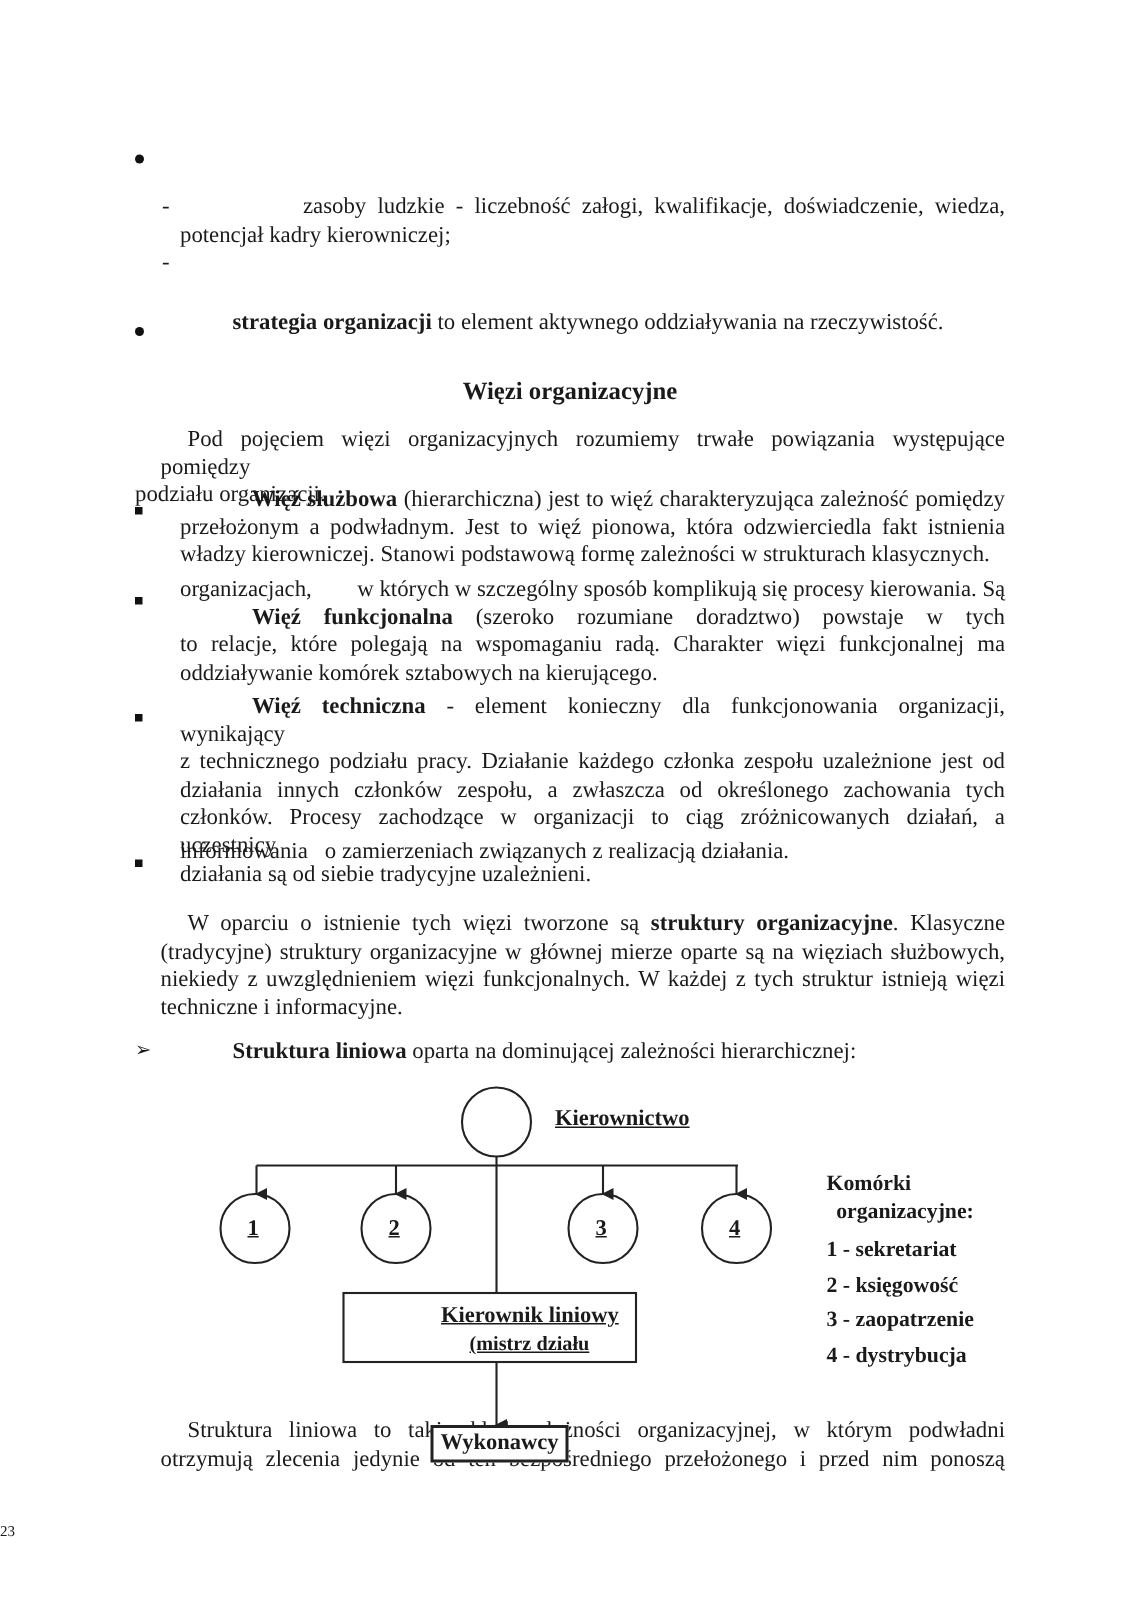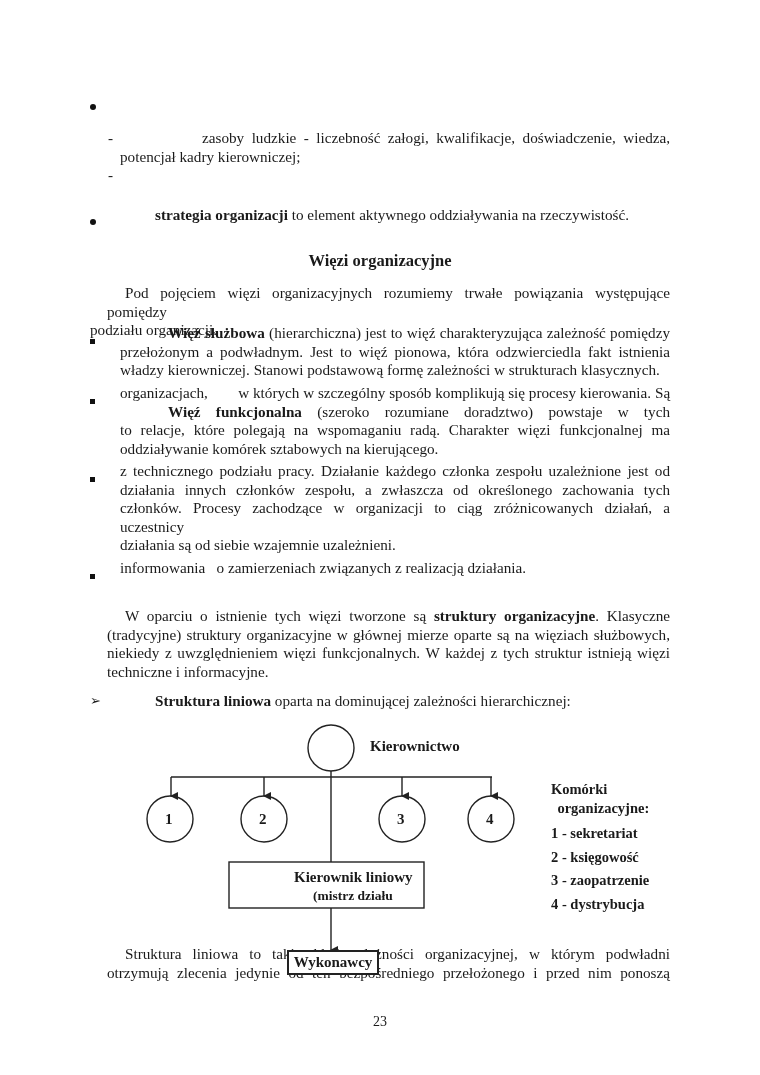--- a/index.html
+++ b/index.html
@@ -15,25 +15,25 @@
   .dot { display:inline-block; width:6px; height:6px; border-radius:50%; background:#111; }
   .sq { display:inline-block; width:5px; height:5px; background:#111; }
   .dash { position: absolute; left: 108px; }
   .line { display:block; white-space: nowrap; }
   .jline { display:block; text-align: justify; text-align-last: justify; }
   .heading { position:absolute; left:0; width:760px; text-align:center; font-weight:bold; font-size:16.5px; top:252px; }
   .para { position:absolute; left:107px; width:563px; text-align: justify; }
   .indent { display:inline-block; width:48px; }
   .indent2 { display:inline-block; width:18px; }
   .diagram { position:absolute; left:0; top:0; width:760px; height:1075px; pointer-events:none; }
-  .dlabel { position:absolute; font-weight:bold; font-size:15px; white-space:nowrap; }
+  .dlabel { position:absolute; font-weight:bold; font-size:15px; white-space:nowrap;text-decoration:underline; }
   .legend { position:absolute; left:551px; top:780px; font-weight:bold; font-size:14.5px; line-height:23.5px; }
   .box-wyk { position:absolute; left:287px; top:950px; width:92px; height:25px; border:2px solid #222; background:#fff; box-sizing:border-box;
      font-weight:bold; font-size:15px; display:flex; align-items:center; justify-content:center; }
-  .pagenum { position:absolute; left:0; width:760px; text-align:center; top:1013px; font-size:14px; }
+  .pagenum { position:absolute; left:0; width:760px; top:1013px; font-size:10px; }
 </style>
 </head>
 <body>
 
 <div class="page">
 
   <span class="bullet" style="top:96px;"><span class="dot"></span></span>
 
   <span class="dash" style="top:129px;">-</span>
   <div class="block" style="top:129px; left:120px; width:550px;">
@@ -65,24 +65,25 @@
   <span class="bullet" style="top:390px;"><span class="sq"></span></span>
   <div class="para" style="top:384px; left:120px; width:550px;">
     <span class="jline" style="white-space:pre;">organizacjach,        w których w szczególny sposób komplikują się procesy kierowania. Są</span>
     <span class="jline"><span class="indent"></span><span class="b">Więź funkcjonalna</span> <span>(szeroko rozumiane doradztwo) powstaje w tych</span></span>
     <span class="jline">to relacje, które polegają na wspomaganiu radą. Charakter więzi funkcjonalnej ma</span>
     <span class="line">oddziaływanie komórek sztabowych na kierującego.</span>
   </div>
 
   <span class="bullet" style="top:468px;"><span class="sq"></span></span>
   <div class="para" style="top:462px; left:120px; width:550px;">
+    <span class="jline"><span class="indent"></span><span class="b">Więź techniczna</span> <span>- element konieczny dla funkcjonowania organizacji, wynikający</span></span>
     <span class="jline">z technicznego podziału pracy. Działanie każdego członka zespołu uzależnione jest od</span>
     <span class="jline">działania innych członków zespołu, a zwłaszcza od określonego zachowania tych</span>
     <span class="jline">członków. Procesy zachodzące w organizacji to ciąg zróżnicowanych działań, a uczestnicy</span>
-    <span class="line">działania są od siebie wzajemnie uzależnieni.</span>
+    <span class="line">działania są od siebie tradycyjne uzależnieni.</span>
   </div>
 
   <span class="bullet" style="top:565px;"><span class="sq"></span></span>
   <div class="para" style="top:559px; left:120px; width:550px;">
     <span class="line" style="white-space:pre;">informowania   o zamierzeniach związanych z realizacją działania.</span>
   </div>
 
   <div class="para" style="top:607px;">
     <span class="jline"><span class="indent2"></span><span>W oparciu o istnienie tych więzi tworzone są</span> <span class="b">struktury organizacyjne</span><span>. Klasyczne</span></span>
     <span class="jline">(tradycyjne) struktury organizacyjne w głównej mierze oparte są na więziach służbowych,</span>

